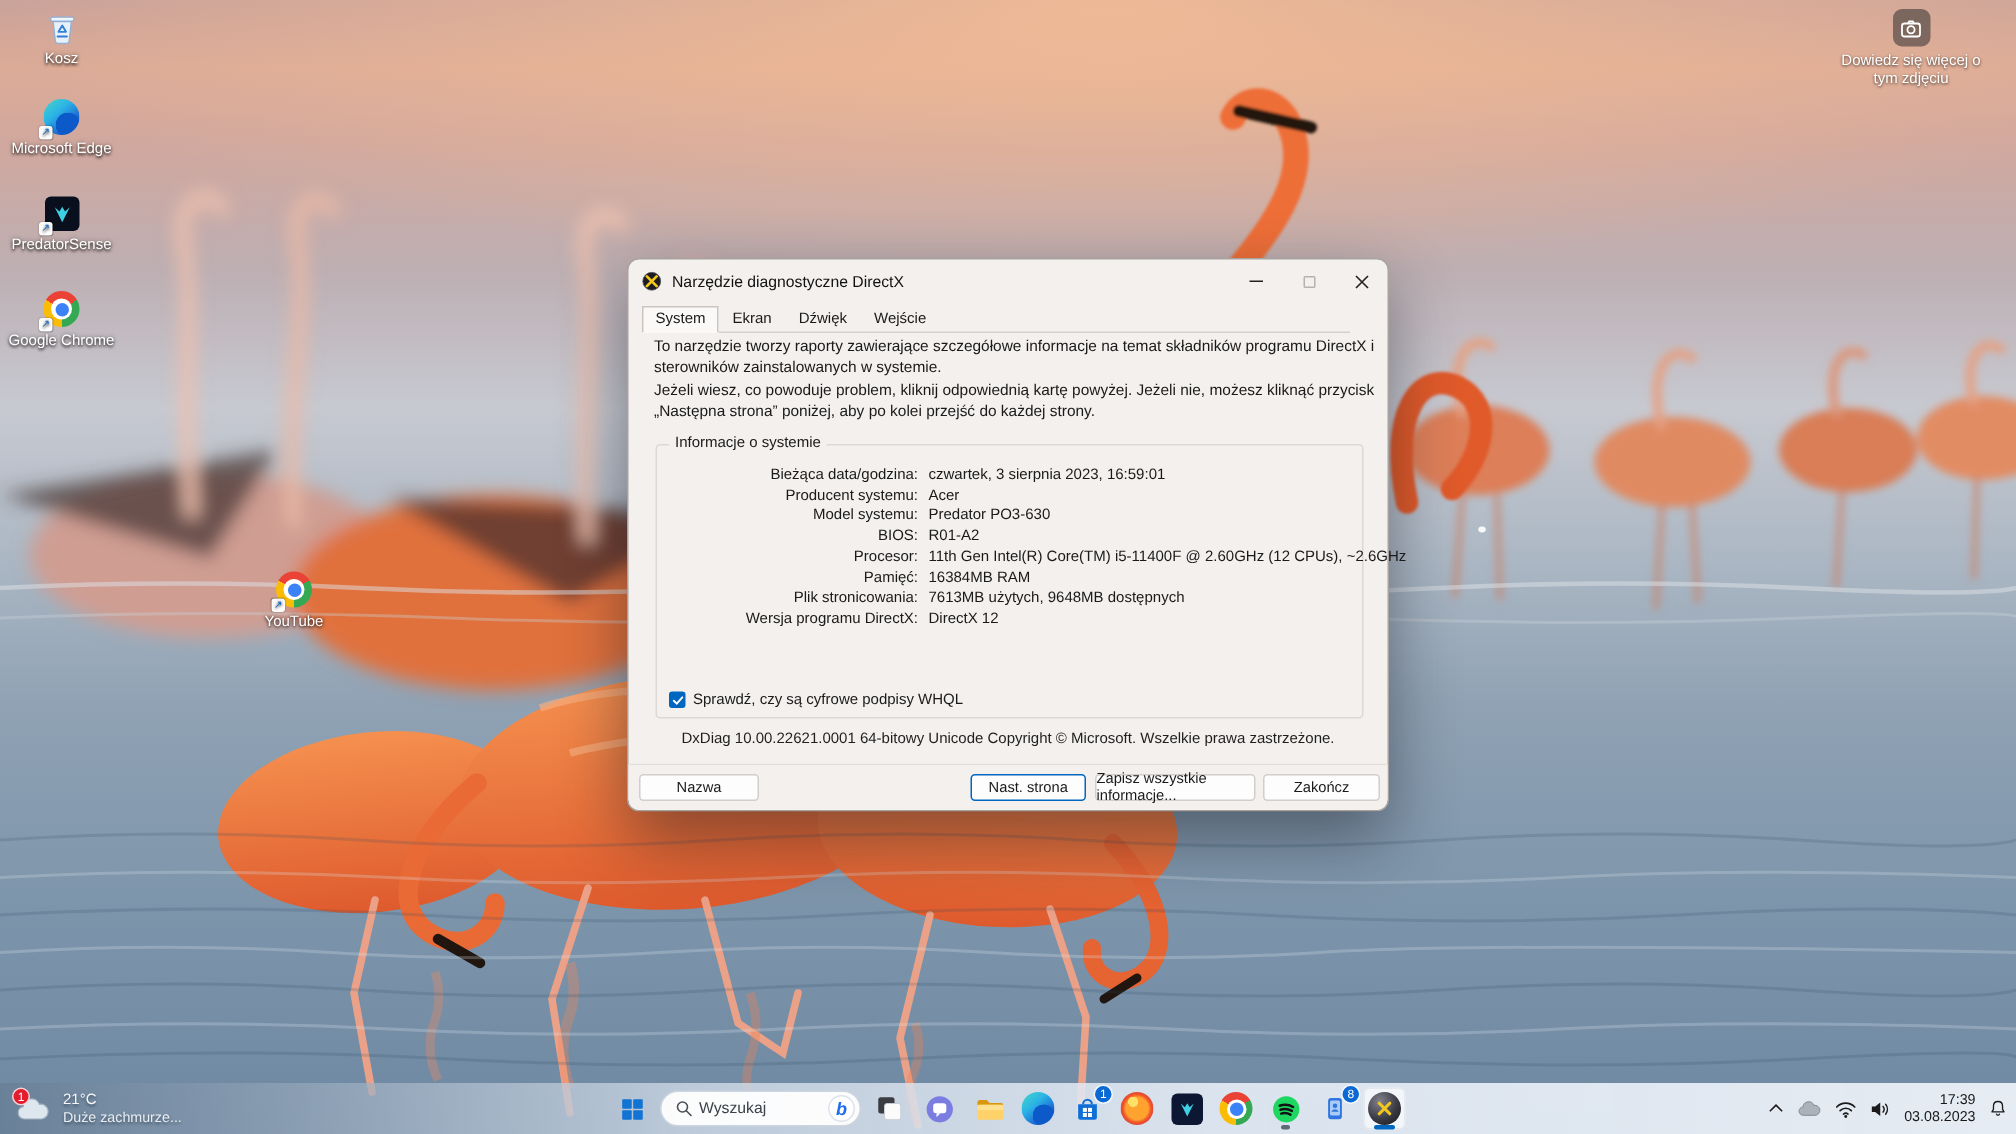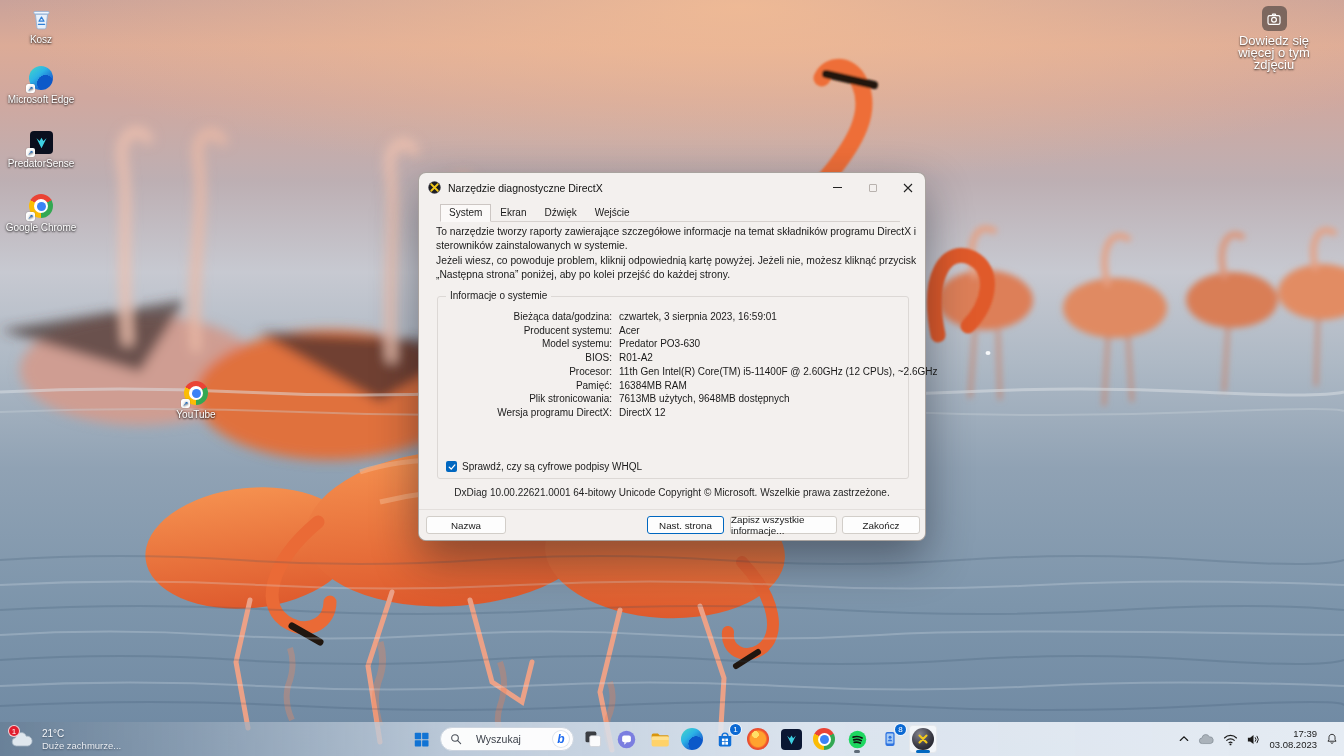--- a/index.html
+++ b/index.html
@@ -19,34 +19,34 @@
              background: radial-gradient(circle at 68% 72%, #0c59c9 0 34%, rgba(0,0,0,0) 35%),
                          linear-gradient(140deg,#45d7c5 0%,#2bb3e6 38%,#1e6ed3 68%,#1246ad 100%); }
   .ic-chrome { width:24px; height:24px; border-radius:50%; position:relative;
                background: conic-gradient(from -60deg,#ea4335 0 120deg,#34a853 0 240deg,#fbbc05 0 360deg); }
   .ic-chrome::before { content:""; position:absolute; inset:5px; border-radius:50%; background:#fff; }
   .ic-chrome::after { content:""; position:absolute; inset:7.5px; border-radius:50%; background:#3b82f6; }
   .ic-predator { width:23px; height:23px; border-radius:4px; background:#0a0f1e; display:flex; align-items:center; justify-content:center; }
 
   
   .spotlight { position:absolute; top:6px; right:16px; width:108px; display:flex; flex-direction:column; align-items:center; gap:4px;
-               color:#fff; font-size:13px; line-height:12px; text-align:center; text-shadow:0 1px 2px rgba(0,0,0,.8); }
+               color:#fff; font-size:10px; line-height:12px; text-align:center; text-shadow:0 1px 2px rgba(0,0,0,.8); }
   .spot-tile { width:25px; height:25px; border-radius:6px; background:rgba(50,48,48,.55); display:flex; align-items:center; justify-content:center; }
 
   
   .dialog { position:absolute; left:418px; top:172px; width:508px; height:369px; background:#f3f0ee;
             border:1px solid rgba(96,86,80,.5); border-radius:8px; box-shadow:0 18px 45px rgba(15,18,28,.45);
             color:#1a1a1a; font-size:10.3px; }
   .titlebar { height:29px; display:flex; align-items:center; gap:7px; padding-left:9px; }
   .titlebar .ttl { font-size:10.5px; color:#111; }
   .win-controls { margin-left:auto; display:flex; height:100%; align-items:stretch; }
   .wc { width:35px; display:flex; align-items:center; justify-content:center; }
   .wc-min-bar { width:9px; height:1px; background:#222; }
   .wc-max-box { width:8px; height:8px; border:1px solid #b8b2ae; border-radius:1px; }
-  .tabs { position:absolute; top:31px; left:9px; right:25px; display:flex; border-bottom:1px solid #d6d1ce;margin-left:12px; }
+  .tabs { position:absolute; top:31px; left:9px; right:25px; display:flex; border-bottom:1px solid #d6d1ce; }
   .tab { font-size:10px; padding:2px 8px 3px; margin-bottom:-1px; border:1px solid transparent; }
   .tab.sel { background:#fbf9f8; border-color:#ccc6c3; border-bottom-color:#fbf9f8; }
   .para { position:absolute; left:17px; width:482px; line-height:1.38; }
   .groupbox { position:absolute; top:123px; left:18px; width:472px; height:183px; border:1px solid #dcd8d5; border-radius:3px; }
   .group-title { position:absolute; top:-7px; left:8px; background:#f3f0ee; padding:0 4px; font-size:10px; }
   .rows { position:absolute; top:13px; left:6px; right:4px; }
   .irow { display:flex; line-height:13.7px; font-size:10px; }
   .ilabel { width:168px; text-align:right; flex:none; }
   .ival { margin-left:7px; white-space:nowrap; }
   .whql { position:absolute; left:8px; bottom:6px; display:flex; align-items:center; gap:5px; font-size:10px; }
@@ -65,21 +65,21 @@
              background:linear-gradient(90deg, rgba(104,127,150,.80) 0%, rgba(146,164,183,.70) 14%,
                         rgba(205,216,229,.82) 34%, rgba(230,237,246,.90) 60%, rgba(238,243,249,.93) 100%); }
   .tb-center { position:absolute; left:50%; top:3px; transform:translateX(-50%); display:flex; align-items:center; gap:5px; }
   .tile { width:28px; height:28px; border-radius:4px; display:flex; align-items:center; justify-content:center; position:relative; }
   .tile.active { background:rgba(255,255,255,.65); box-shadow:inset 0 0 0 1px rgba(0,0,0,.05); }
   .runbar { position:absolute; bottom:0px; left:50%; transform:translateX(-50%); width:14px; height:3px; border-radius:2px; background:#0067c0; }
   .rundot { position:absolute; bottom:0px; left:50%; transform:translateX(-50%); width:6px; height:3px; border-radius:2px; background:#5d6a77; }
   .badge { position:absolute; top:-2px; right:-3px; min-width:13px; height:13px; padding:0 2px; border-radius:7px; background:#0b69d3;
            border:1.5px solid rgba(255,255,255,.95); color:#fff; font-size:8px; line-height:10px; display:flex; align-items:center; justify-content:center; }
   .search { width:134px; height:24px; background:rgba(255,255,255,.94); border:1px solid #ccd4df; border-radius:12px;
-            display:flex; align-items:center; gap:14px; padding:0 3px 0 9px; font-size:10.5px; color:#3c414a; }
+            display:flex; align-items:center; gap:4px; padding:0 3px 0 9px; font-size:10.5px; color:#3c414a; }
   .search .ph { flex:1; }
   .bing { width:18px; height:18px; border-radius:50%; background:#fff; box-shadow:inset 0 0 0 1px #dde3ec;
           color:#1f6cf0; font-weight:bold; font-size:12px; line-height:18px; text-align:center; font-style:italic; }
   .t-chrome { width:22px; height:22px; border-radius:50%; position:relative;
               background: conic-gradient(from -60deg,#ea4335 0 120deg,#34a853 0 240deg,#fbbc05 0 360deg); }
   .t-chrome::before { content:""; position:absolute; inset:4.5px; border-radius:50%; background:#fff; }
   .t-chrome::after { content:""; position:absolute; inset:6.5px; border-radius:50%; background:#3b82f6; }
   .t-edge { width:22px; height:22px; border-radius:50%;
             background: radial-gradient(circle at 68% 72%, #0c59c9 0 34%, rgba(0,0,0,0) 35%),
                         linear-gradient(140deg,#45d7c5 0%,#2bb3e6 38%,#1e6ed3 68%,#1246ad 100%); }

